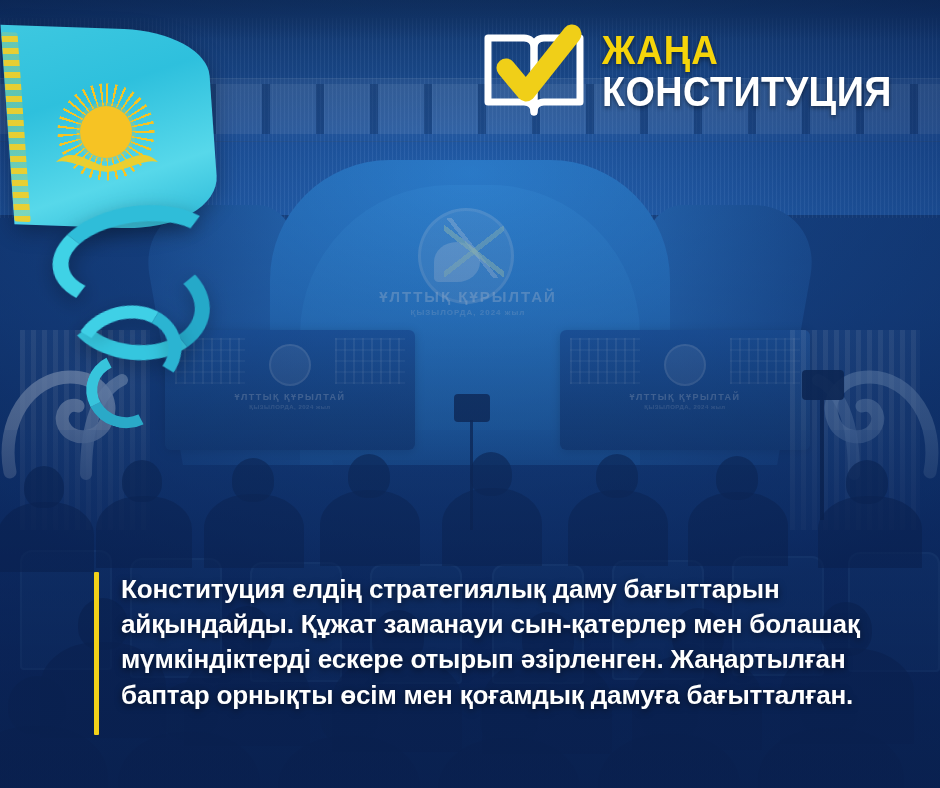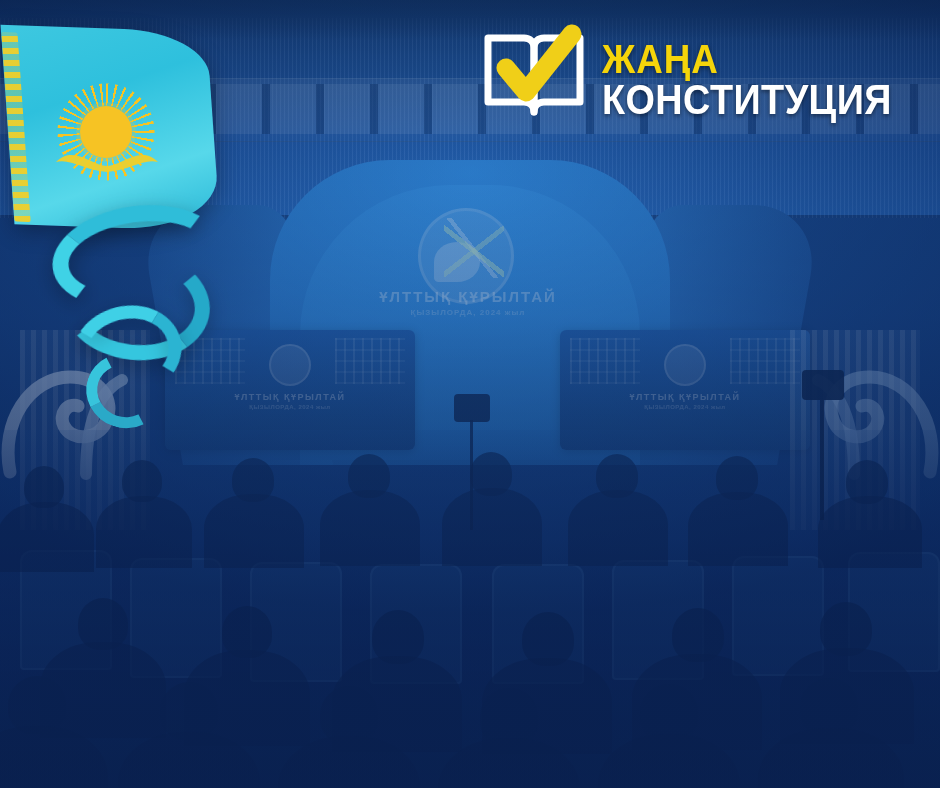--- a/index.html
+++ b/index.html
@@ -255,21 +255,21 @@
     position:absolute;left:92px;top:336px;width:56px;height:52px;
     border-radius:50%;
     border:11px solid transparent;
     border-bottom-color:#2aa9c8;border-left-color:#37c4dc;
     transform:rotate(18deg);
   }
 
   
   .logo{
     position:absolute;right:16px;top:24px;
-    display:flex;align-items:flex-end;gap:14px;
+    display:flex;align-items:center;gap:14px;
   }
   .book-mark{position:relative;width:108px;height:96px;flex:none;}
   .logo-words{display:flex;flex-direction:column;line-height:.92;}
   .logo-l1{
     font-size:40px;font-weight:bold;color:#f5d40a;letter-spacing:1px;
     font-family:"Liberation Sans", sans-serif;
     transform:scaleX(.92);transform-origin:left center;
     text-shadow:0 2px 5px rgba(0,0,0,.45);
   }
   .logo-l2{
@@ -451,14 +451,18 @@
       <path d="M100 14 L64 14 C58 14 54 18 54 24 L54 88 C54 82 58 78 64 78 L100 78 Z" fill="none" stroke="#ffffff" stroke-width="7" stroke-linejoin="round"></path>
       <path d="M26 44 L46 68 L92 10" fill="none" stroke="#f0cf18" stroke-width="19" stroke-linecap="round" stroke-linejoin="round"></path>
     </svg>
     <div class="logo-words">
       <div class="logo-l1">ЖАҢА</div>
       <div class="logo-l2">КОНСТИТУЦИЯ</div>
     </div>
   </div>
 
 
+  <div class="body-block">
+    <div class="accent-bar"></div>
+    <div class="body-text">Конституция елдің стратегиялық даму бағыттарын айқындайды. Құжат заманауи сын-қатерлер мен болашақ мүмкіндіктерді ескере отырып әзірленген. Жаңартылған баптар орнықты өсім мен қоғамдық дамуға бағытталған.</div>
+  </div>
 
 </div>
 
 </body></html>

